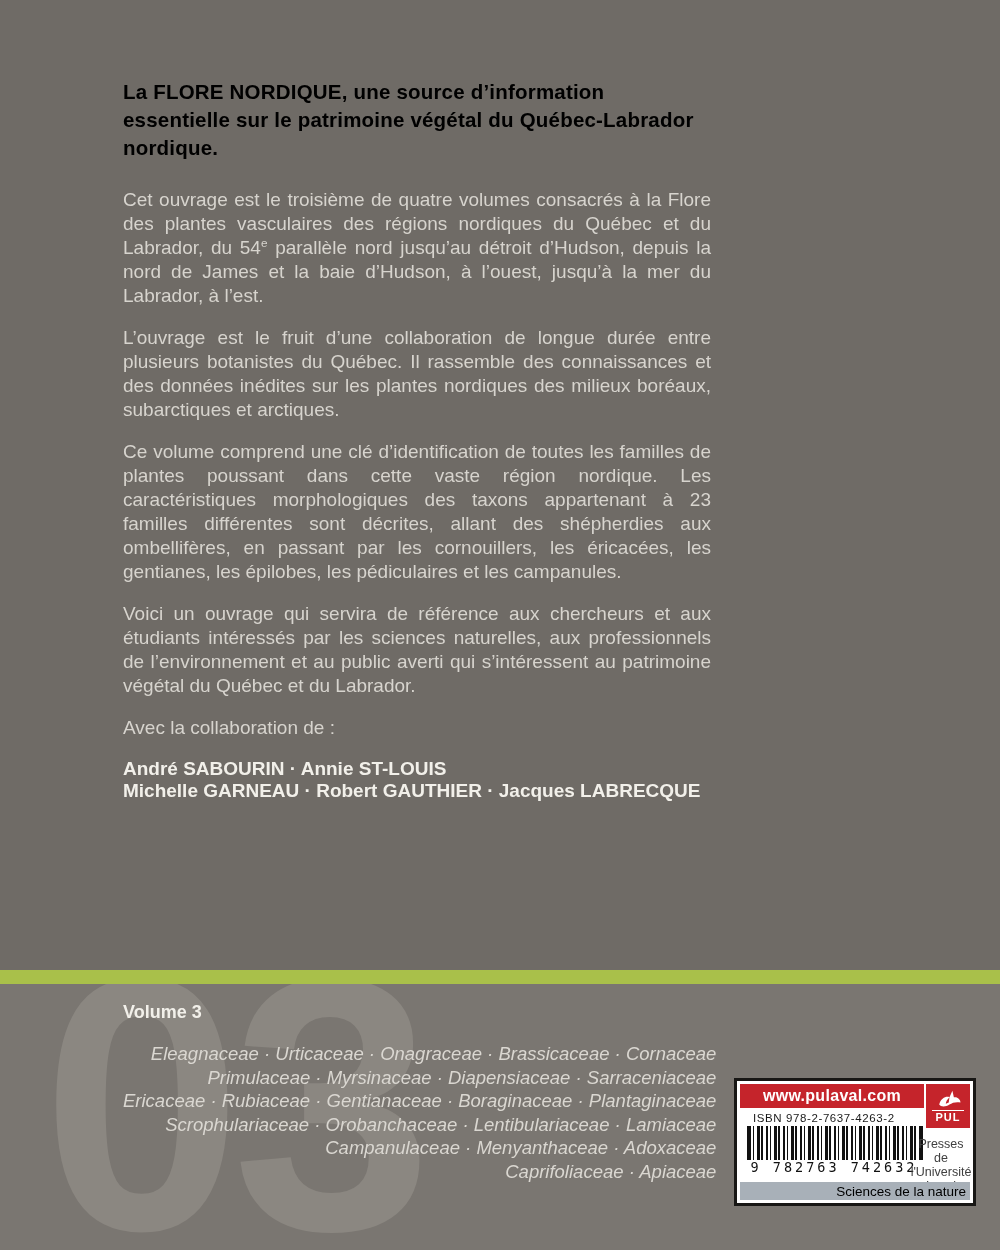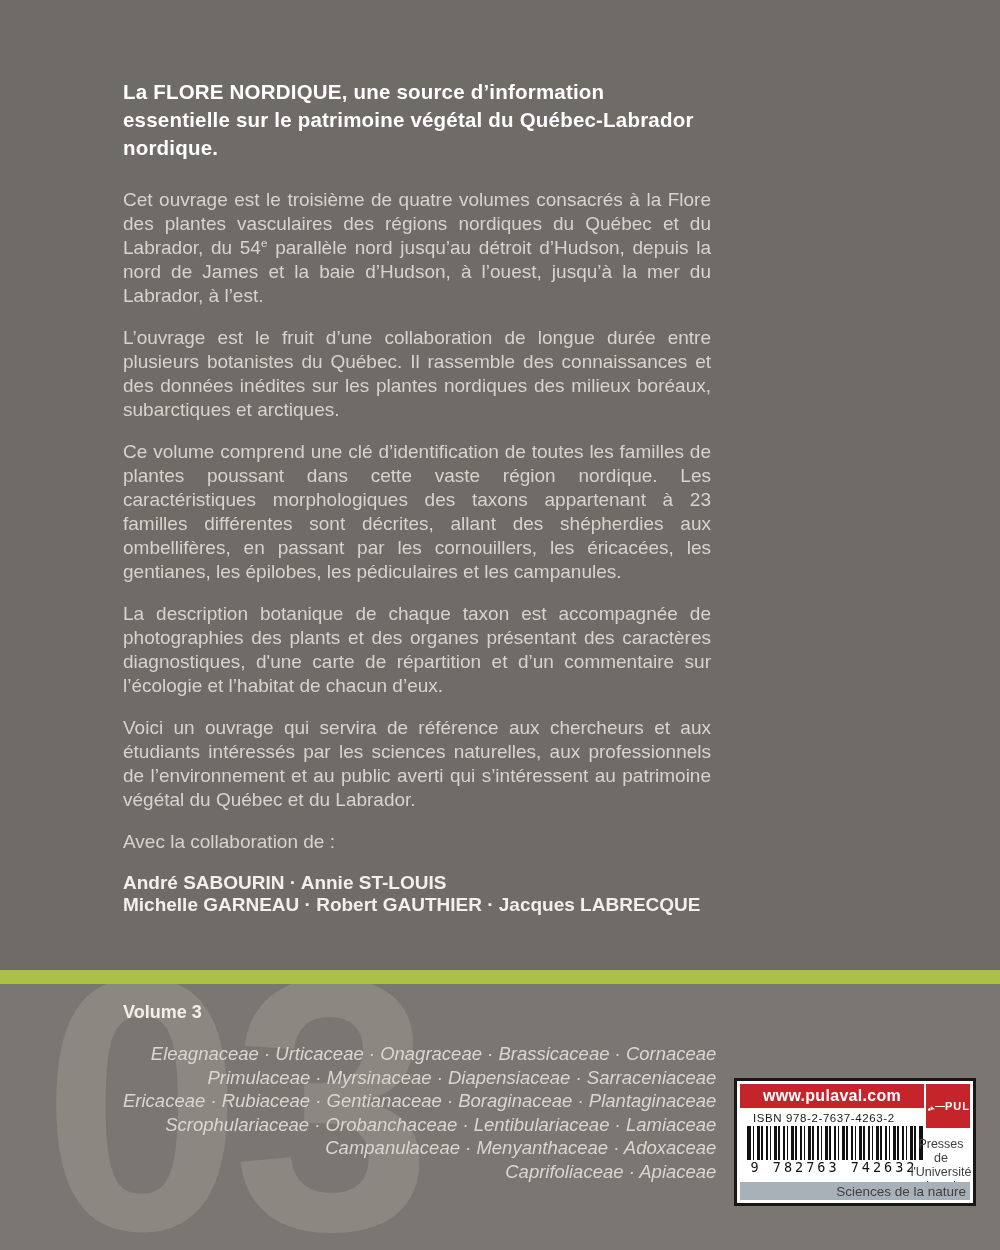--- a/index.html
+++ b/index.html
@@ -4,21 +4,21 @@
 <style>
   html,body{margin:0;padding:0;background:#444;}
   .cover{
     position:relative;width:1000px;height:1250px;overflow:hidden;
     background:#6f6b66;
     font-family:"Liberation Sans", sans-serif;
   }
   
   .top-text{position:absolute;left:123px;top:78px;width:588px;z-index:2;}
   .headline{
-    font-size:20.5px;font-weight:bold;line-height:28px;color:#ffffff;
+    font-size:20.5px;font-weight:bold;line-height:28px;color:#000000;
     margin:0 0 26px 0;letter-spacing:.2px;
   }
   .top-text p{
     font-size:19px;line-height:24px;color:#d7d4ce;
     text-align:justify;margin:0 0 18px 0;
   }
   .top-text p sup{font-size:.62em;line-height:0;vertical-align:super;}
   .collab{margin-top:6px;}
   .collab-intro{font-size:19px;line-height:24px;color:#d7d4ce;margin:0;}
   .collab-names{font-size:19px;line-height:22px;font-weight:bold;color:#f2f0ea;}
@@ -44,21 +44,21 @@
     position:absolute;left:706px;top:94px;width:242px;height:128px;z-index:4;
     background:#ffffff;border:3px solid #181715;box-sizing:border-box;padding:3px;margin-left:28px;
   }
   .pub-url-bar{
     position:absolute;left:3px;top:3px;width:184px;height:24px;background:#c5242b;
     display:flex;align-items:center;justify-content:center;
     color:#fff;font-weight:bold;font-size:16px;letter-spacing:.3px;
   }
   .pul-logo{
     position:absolute;right:3px;top:3px;width:44px;height:44px;background:#c5242b;
-    display:flex;flex-direction:row;align-items:center;justify-content:flex-start;
+    display:flex;flex-direction:column;align-items:center;justify-content:flex-start;
   }
   .pul-logo svg{display:block;margin-top:3px;}
   .pul-divider{width:32px;height:1px;background:#fff;margin:1px 0 1px 0;}
   .pul-acronym{color:#fff;font-weight:bold;font-size:11px;letter-spacing:1px;line-height:11px;}
   .isbn{position:absolute;left:16px;top:31px;font-size:11.5px;color:#1a1a1a;letter-spacing:.6px;}
   .barcode{
     position:absolute;left:10px;top:45px;width:172px;height:34px;
     border-left:2px solid #111;border-right:2px solid #111;
     background:repeating-linear-gradient(90deg,
       #111 0px,#111 2px,#fff 2px,#fff 4px,
@@ -71,36 +71,35 @@
     font-family:"DejaVu Sans Mono", monospace;font-size:13.5px;color:#111;
     letter-spacing:3px;background:transparent;
   }
   .press-name{
     position:absolute;right:1px;top:56px;width:62px;text-align:center;
     color:#404040;font-weight:normal;font-size:12.5px;line-height:14px;
   }
   .series-bar{
     position:absolute;left:3px;right:3px;bottom:3px;height:18px;background:#a8b0b8;
     display:flex;align-items:center;justify-content:flex-end;
-    color:#404040;font-size:13.5px;padding-right:4px;box-sizing:border-box;
+    color:#000000;font-size:13.5px;padding-right:4px;box-sizing:border-box;
   }
 </style>
 </head>
 <body>
 
 <div class="cover">
 
   <div class="top-text">
     <div class="headline">La FLORE NORDIQUE, une source d’information essentielle sur le patrimoine végétal du Québec-Labrador nordique.</div>
 
     <p><span>Cet ouvrage est le troisième de quatre volumes consacrés à la Flore des plantes vasculaires des régions nordiques du Québec et du Labrador, du 54</span><sup>e</sup><span> parallèle nord jusqu’au détroit d’Hudson, depuis la nord de James et la baie d’Hudson, à l’ouest, jusqu’à la mer du Labrador, à l’est.</span></p>
 
     <p>L’ouvrage est le fruit d’une collaboration de longue durée entre plusieurs botanistes du Québec. Il rassemble des connaissances et des données inédites sur les plantes nordiques des milieux boréaux, subarctiques et arctiques.</p>
     <p>Ce volume comprend une clé d’identification de toutes les familles de plantes poussant dans cette vaste région nordique. Les caractéristiques morphologiques des taxons appartenant à 23 familles différentes sont décrites, allant des shépherdies aux ombellifères, en passant par les cornouillers, les éricacées, les gentianes, les épilobes, les pédiculaires et les campanules.</p>
-    <p>La description botanique de chaque taxon est accompagnée de photographies des plants et des organes présentant des caractères diagnostiques, d'une carte de répartition et d’un commentaire sur l’écologie et l’habitat de chacun d’eux.</p>
     <p>Voici un ouvrage qui servira de référence aux chercheurs et aux étudiants intéressés par les sciences naturelles, aux professionnels de l’environnement et au public averti qui s’intéressent au patrimoine végétal du Québec et du Labrador.</p>
 
     <div class="collab">
       <p class="collab-intro">Avec la collaboration de :</p>
       <div class="collab-names">André SABOURIN · Annie ST-LOUIS</div>
       <div class="collab-names">Michelle GARNEAU · Robert GAUTHIER · Jacques LABRECQUE</div>
     </div>
   </div>
 
   <div class="stripe"></div>

